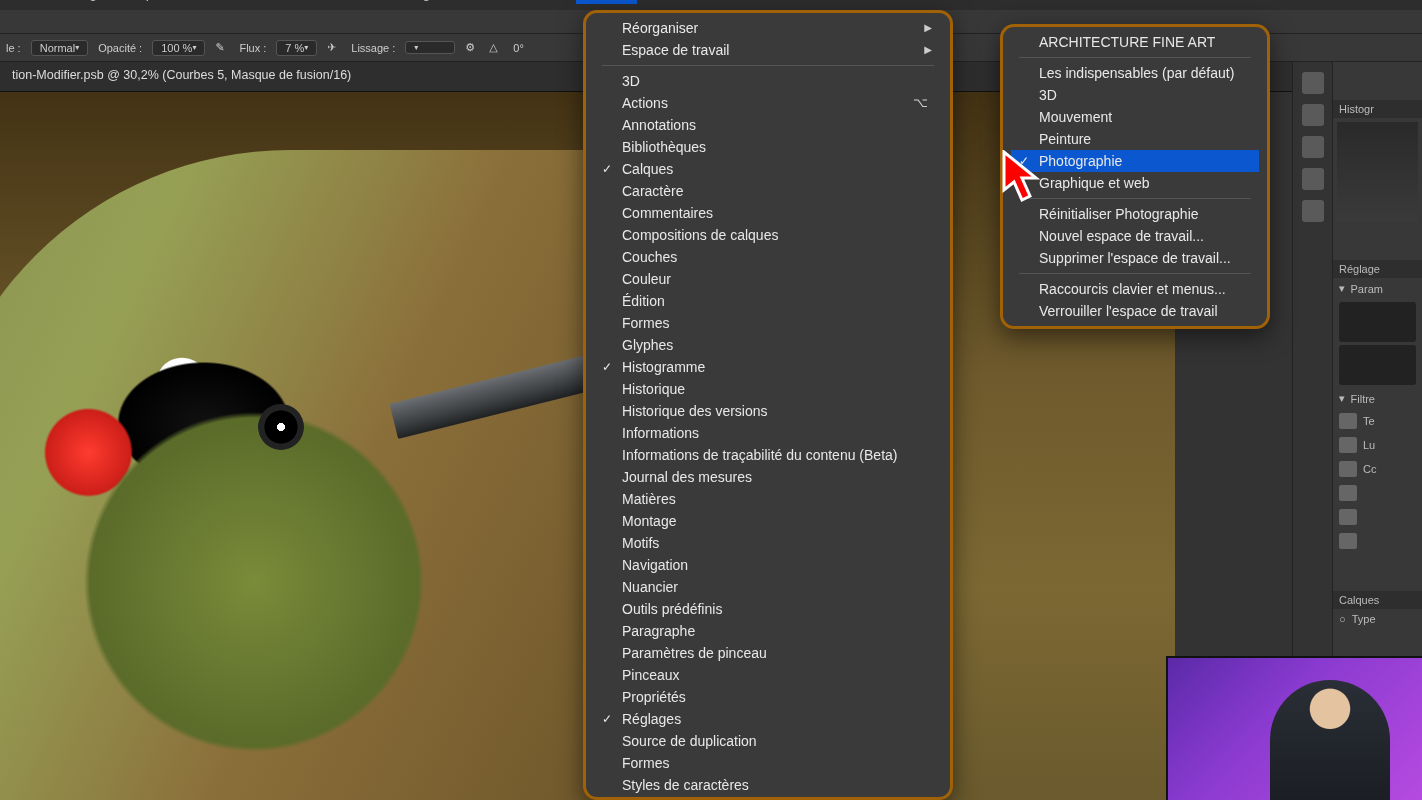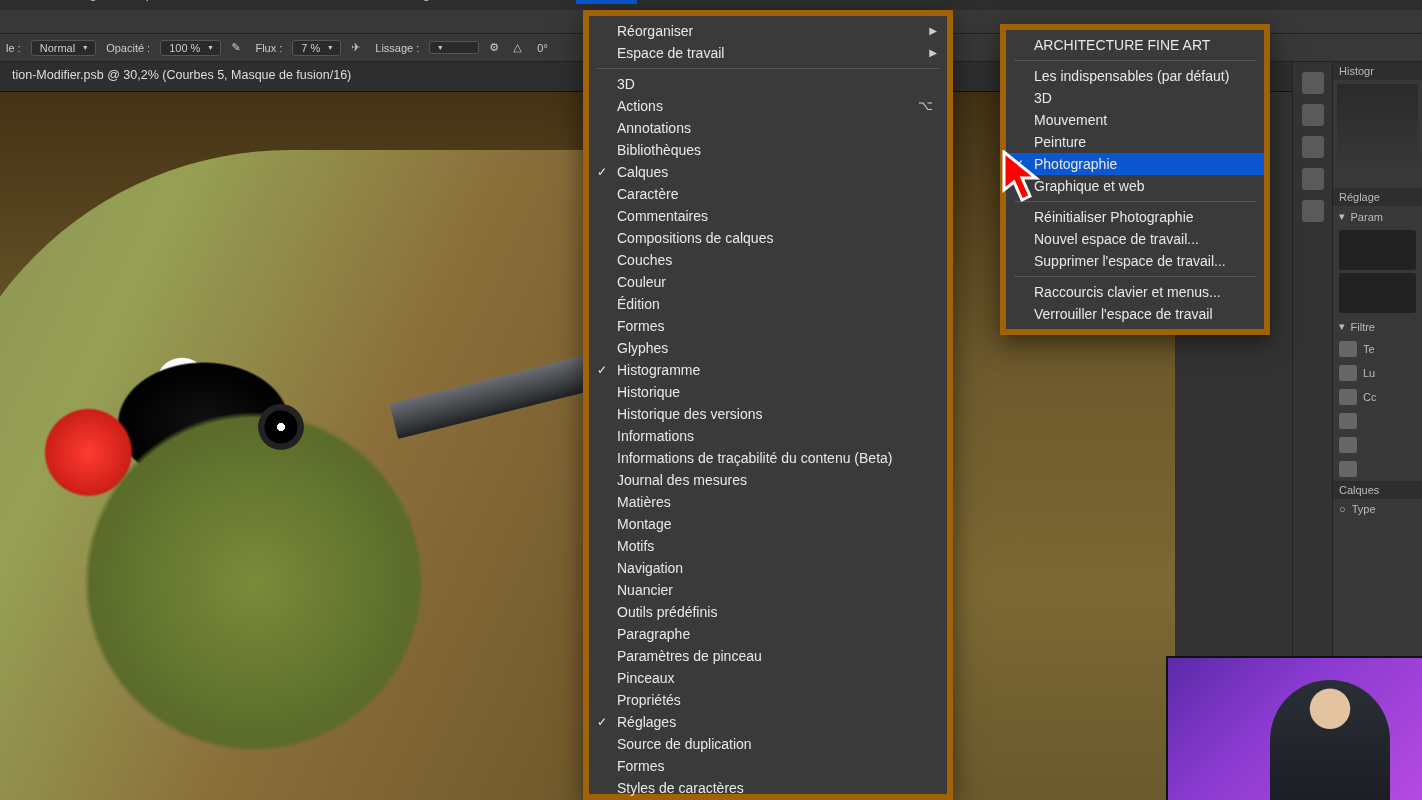--- a/index.html
+++ b/index.html
@@ -7,21 +7,21 @@
   
   
   .macbar { position: absolute; top: 0; left: 0; right: 0; height: 10px; background: #2d2d2d; display: flex; gap: 18px; padding-left: 10px; color: #ccc; font-size: 13px; line-height: 0; overflow: hidden; }
   .macbar span { transform: translateY(-6px); }
   .macbar .active { background: #0a57d0; padding: 0 8px; }
   .macbar-right { position: absolute; right: 6px; top: -6px; display: flex; gap: 14px; color: #bbb; font-size: 14px; }
   
   
   .toolbar { position: absolute; top: 10px; left: 0; right: 0; height: 24px; background: #383838; border-bottom: 1px solid #222; }
   .optbar { position: absolute; top: 34px; left: 0; right: 0; height: 28px; background: #383838; border-bottom: 1px solid #222; display: flex; align-items: center; gap: 10px; color: #ccc; font-size: 11px; padding-left: 6px; }
-  .optbar .sel { background: #2a2a2a; border: 1px solid #555; border-radius: 3px; padding: 1px 8px; display: inline-flex; align-items: center; gap: 8px; }
+  .optbar .sel { background: #2a2a2a; border: 1px solid #555; border-radius: 3px; padding: 1px 8px; display: inline-flex; align-items: center; gap: 0; }
   .optbar .ic { width: 14px; height: 14px; display: inline-block; }
   
   
   .doctab { position: absolute; top: 62px; left: 0; height: 30px; background: #2e2e2e; color: #ddd; font-size: 12.5px; padding: 6px 12px; border-bottom: 1px solid #111; width: 100%; }
   
   
   .canvas { position: absolute; top: 92px; left: 0; width: 1175px; bottom: 0; background: #333; overflow: hidden; }
   .bird { position: absolute; left: -70px; top: 58px; width: 720px; height: 720px; border-radius: 50% 0 0 0; 
     background:
      radial-gradient(circle at 45% 60%, #7a8b3a 0%, #5a6b2a 28%, transparent 29%),
@@ -31,26 +31,26 @@
      linear-gradient(115deg, #8a9250 0%, #96a055 25%, #8b6f3a 55%, #6a5328 100%);
   }
   .eye { position: absolute; left: 258px; top: 312px; width: 46px; height: 46px; background: radial-gradient(circle, #fff 0 12%, #000 13% 50%, #222 52% 70%, #555 72% 100%); border-radius: 50%; }
   .beak { position: absolute; left: 390px; top: 280px; width: 260px; height: 36px; background: linear-gradient(180deg, #6b6e72, #3f4244 60%, #1f2123); transform: rotate(-14deg); border-radius: 6px 60px 60px 6px; }
   .canvas::before { content: ""; position: absolute; inset: 0; background: linear-gradient(180deg, #433214 0%, #6e5a2c 40%, #7c6833 70%, #6a5a2d 100%); }
   
   
   .rpanel { position: absolute; top: 62px; right: 0; width: 90px; bottom: 0; background: #383838; border-left: 1px solid #222; color: #bbb; font-size: 11px; }
   .rpanel .row { display: flex; align-items: center; gap: 6px; padding: 4px 6px; }
   .rpanel .ic { width: 18px; height: 16px; background: #666; border-radius: 2px; }
-  .rpanel .hdr { background: #2e2e2e; padding: 3px 6px; font-weight: 500; }
+  .rpanel .hdr { background: #2e2e2e; padding: 3px 6px; font-weight: 500; margin-top: 38px; }
   .rtool { position: absolute; top: 62px; right: 90px; width: 40px; bottom: 0; background: #333; border-left: 1px solid #222; display: flex; flex-direction: column; align-items: center; gap: 10px; padding-top: 10px; }
   .rtool .tic { width: 22px; height: 22px; background: #5a5a5a; border-radius: 3px; }
   
   
-  .menu { position: absolute; background: #3a3a3a; border: 6px solid #a16207; border-radius: 0; box-shadow: 0 8px 24px rgba(0,0,0,.5); color: #e8e8e8; font-size: 14px; padding: 4px 0; }
+  .menu { position: absolute; background: #3a3a3a; border: 3px solid #a16207; border-radius: 14px; box-shadow: 0 8px 24px rgba(0,0,0,.5); color: #e8e8e8; font-size: 14px; padding: 4px 8px; }
   .menu .item { display: flex; align-items: center; padding: 1px 14px 1px 28px; line-height: 20px; position: relative; white-space: nowrap; }
   .menu .item.sel { background: #0a57d0; }
   .menu .item .chk { position: absolute; left: 8px; font-size: 12px; }
   .menu .item .arr { position: absolute; right: 10px; font-size: 10px; color: #ccc; }
   .menu .item .sc { position: absolute; right: 14px; font-size: 13px; color: #ccc; }
   .menu .sep { height: 1px; background: #555; margin: 4px 8px; }
   
   .menu-main { top: 10px; left: 583px; width: 370px; max-height: 790px; }
   .menu-sub  { top: 24px; left: 1000px; width: 270px; }
   

